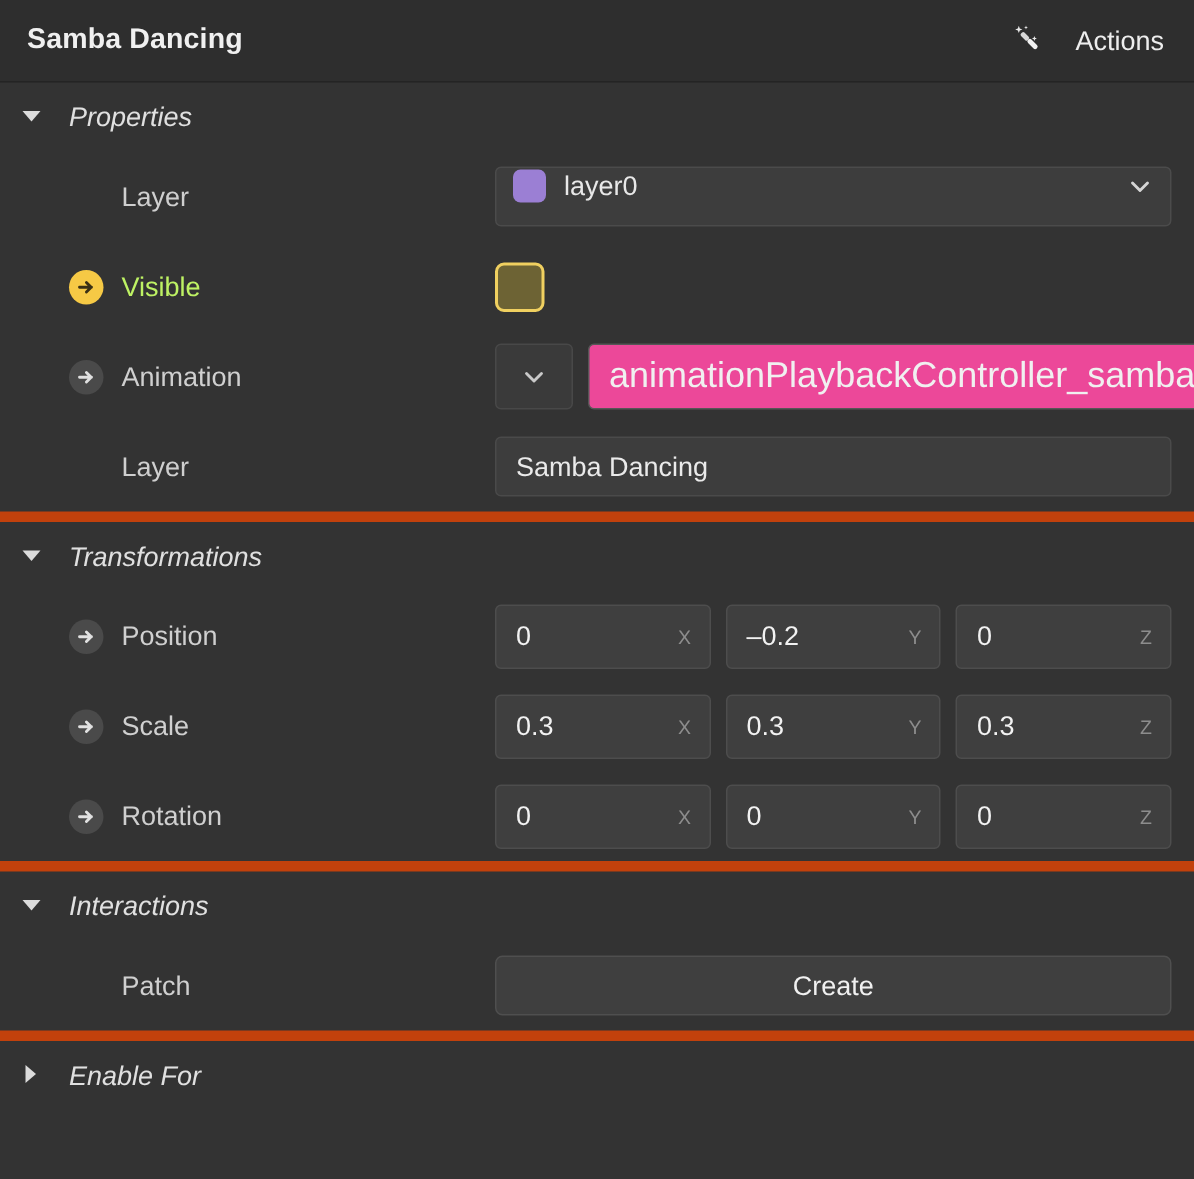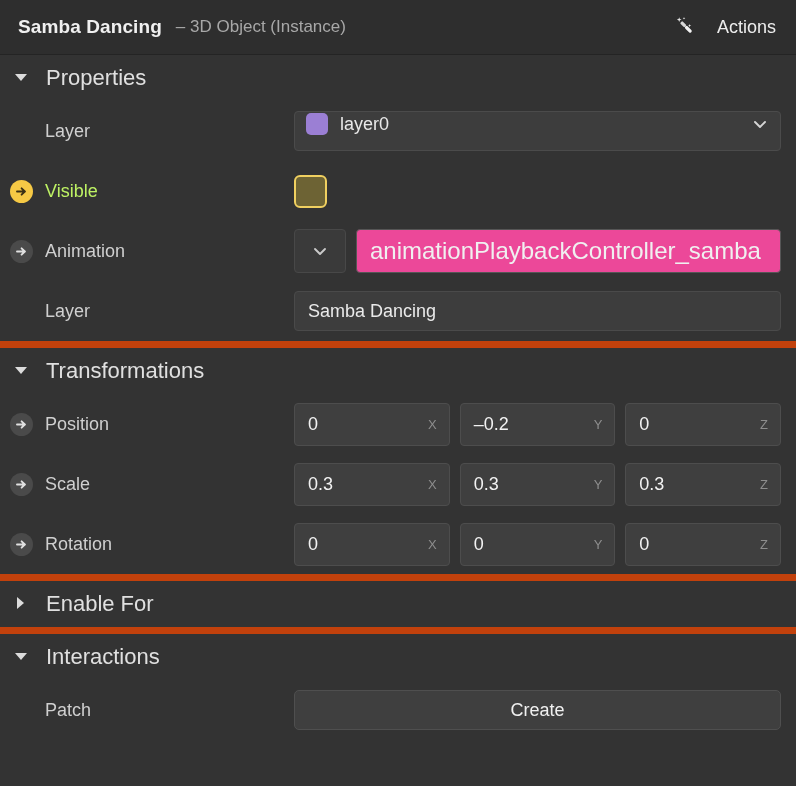--- a/index.html
+++ b/index.html
@@ -84,31 +84,33 @@
     border-top: 7.5px solid #dcdcdc;
   }
   .tri.collapsed::after {
     left: 3px; top: 1px;
     border-left: 7.5px solid #dcdcdc;
     border-right: none;
     border-top: 6.5px solid transparent;
     border-bottom: 6.5px solid transparent;
   }
   .section-title {
-    font-size: 22px;
+    font-size: 18px;
     color: #e0e0e0;
+    font-style: italic;
   }
 
   
   .row {
     display: flex;
     align-items: center;
     height: 60px;
     padding-left: 10px;
     padding-right: 15px;
+    margin-left: 36px;
   }
   .row-label-wrap {
     width: 284px;
     flex: 0 0 284px;
     display: flex;
     align-items: center;
   }
   .arrow-badge {
     width: 23px; height: 23px;
     flex: 0 0 23px;
@@ -258,21 +260,20 @@
     cursor: pointer;
   }
 </style>
 </head>
 <body>
 
 <div class="inspector">
 
   <div class="header">
     <span class="header-title">Samba Dancing</span>
-    <span class="header-subtitle">– 3D Object (Instance)</span>
     <div class="header-spacer"></div>
     <div class="actions-btn">
       <span>
         <svg class="wand-icon" viewBox="0 0 22 22">
           <g fill="#e8e8e8">
             <path d="M4.2 1.2l.65 1.75 1.75.65-1.75.65-.65 1.75-.65-1.75L1.8 3.6l1.75-.65z"></path>
             <path d="M14.6 8.0l.45 1.2 1.2.45-1.2.45-.45 1.2-.45-1.2-1.2-.45 1.2-.45z"></path>
             <path d="M9.0 1.0l.35.95.95.35-.95.35-.35.95-.35-.95L7.7 2.3l.95-.35z"></path>
           </g>
           <g transform="rotate(-45 11 11)">
@@ -432,34 +433,34 @@
         <div class="vec-field">
           <span class="vec-value">0</span>
           <span class="vec-axis">Z</span>
         </div>
       </div>
     </div>
   </div>
 
   <div class="section">
     <div class="section-header">
+      <span class="tri"></span>
+      <span class="section-title">Interactions</span>
+    </div>
+    <div class="row">
+      <div class="row-label-wrap">
+        <span class="arrow-badge spacer"></span>
+        <span class="row-label">Patch</span>
+      </div>
+      <div class="field-area">
+        <div class="create-btn">Create</div>
+      </div>
+    </div>
+  </div>
+
+  <div class="section">
+    <div class="section-header">
       <span class="tri collapsed"></span>
       <span class="section-title">Enable For</span>
     </div>
   </div>
 
-  <div class="section">
-    <div class="section-header">
-      <span class="tri"></span>
-      <span class="section-title">Interactions</span>
-    </div>
-    <div class="row">
-      <div class="row-label-wrap">
-        <span class="arrow-badge spacer"></span>
-        <span class="row-label">Patch</span>
-      </div>
-      <div class="field-area">
-        <div class="create-btn">Create</div>
-      </div>
-    </div>
-  </div>
-
 </div>
 
 </body></html>

